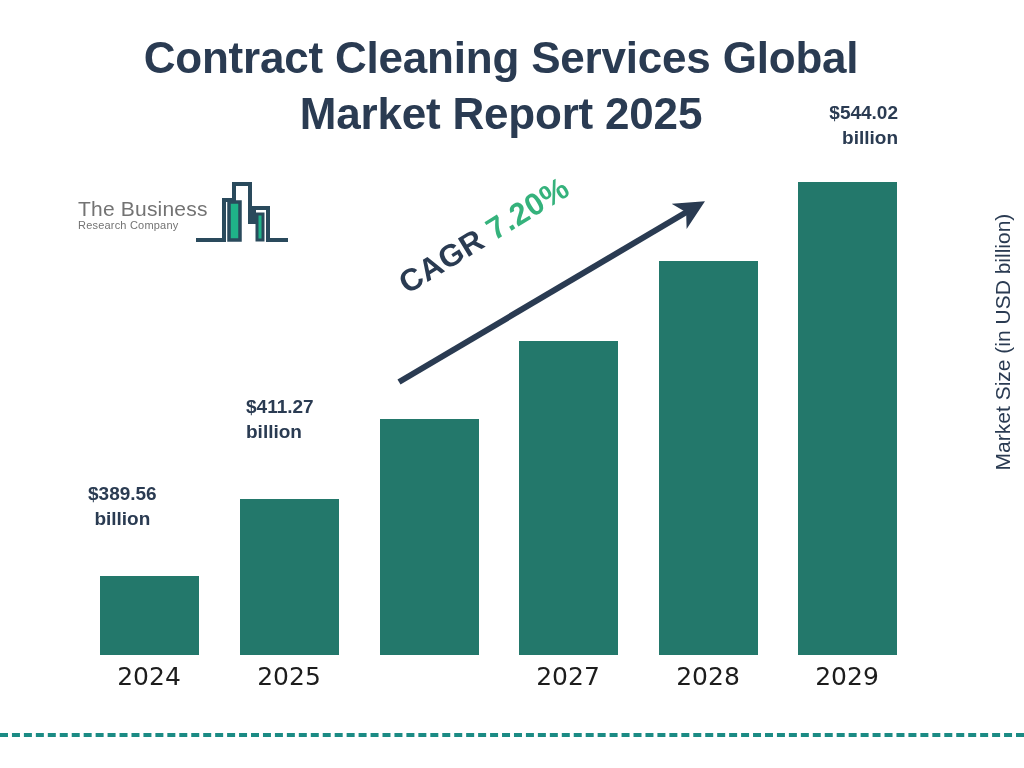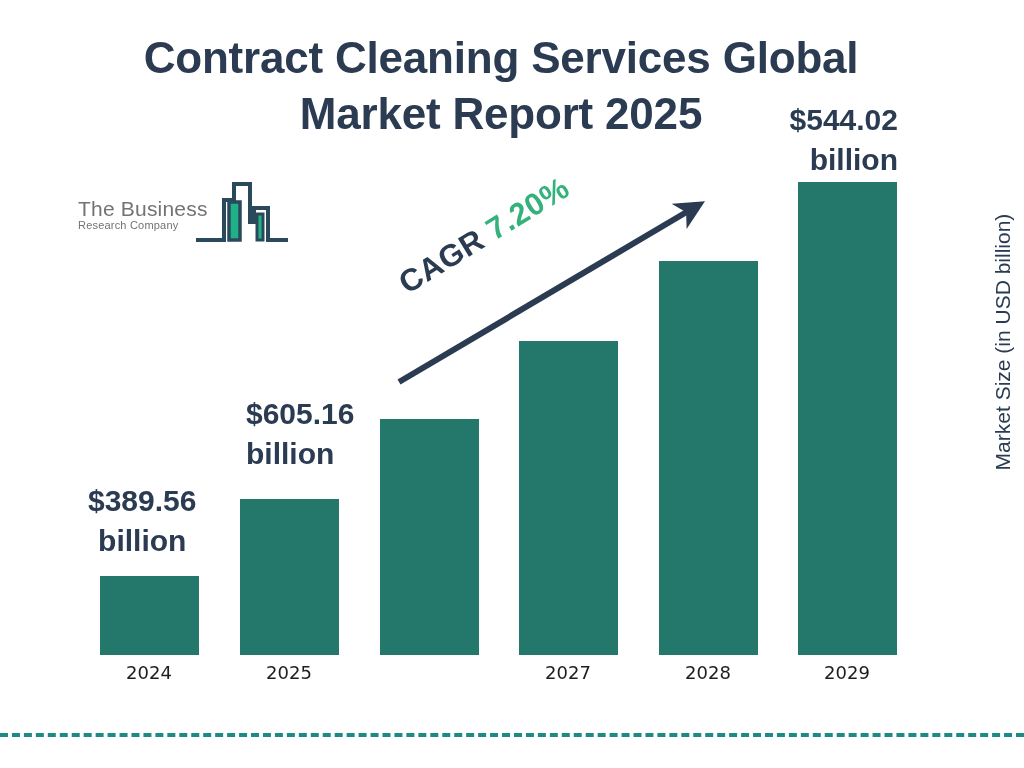--- a/index.html
+++ b/index.html
@@ -71,37 +71,37 @@
 
   
   .bar {
     position: absolute;
     bottom: 113px; 
   }
 
   
   .value-label {
     position: absolute;
-    font-size: 30px;
+    font-size: 19px;
     font-weight: bold;
     color: #2a3b52;
     line-height: 1.32;
     white-space: nowrap;
   }
   #value-label-0 { left: 88px;  top: 481px; text-align: center; }
   #value-label-1 { left: 246px; top: 394px; text-align: left; }
   #value-label-2 { left: 786px; top: 100px; text-align: right; width: 112px;}
 
   
   .x-tick {
     position: absolute;
     top: 662px;
     width: 140px;
     text-align: center;
-    font-size: 18px;
+    font-size: 25px;
     color: #1d1d1d;
     font-family: "DejaVu Sans", sans-serif;
   }
 
   
   #y-axis-title {
     position: absolute;
     left: 853px;
     top: 330px;
     width: 300px;
@@ -171,21 +171,21 @@
   <div class="bar" style="left:380px; width:99px; height:236px; background:#23786b;"></div>
   <div class="bar" style="left:519px; width:99px; height:314px; background:#23786b;"></div>
   <div class="bar" style="left:659px; width:99px; height:394px; background:#23786b;"></div>
   <div class="bar" style="left:798px; width:99px; height:473px; background:#23786b;"></div>
 
   <div class="value-label" id="value-label-0">
     <div>$389.56</div>
     <div>billion</div>
   </div>
   <div class="value-label" id="value-label-1">
-    <div>$605.16</div>
+    <div>$411.27</div>
     <div>billion</div>
   </div>
   <div class="value-label" id="value-label-2">
     <div>$544.02</div>
     <div>billion</div>
   </div>
 
   <div id="cagr-arrow" style="position:absolute; left:380px; top:185px; width:340px; height:215px;">
     <svg width="340" height="215" viewBox="0 0 340 215">
       <defs>

